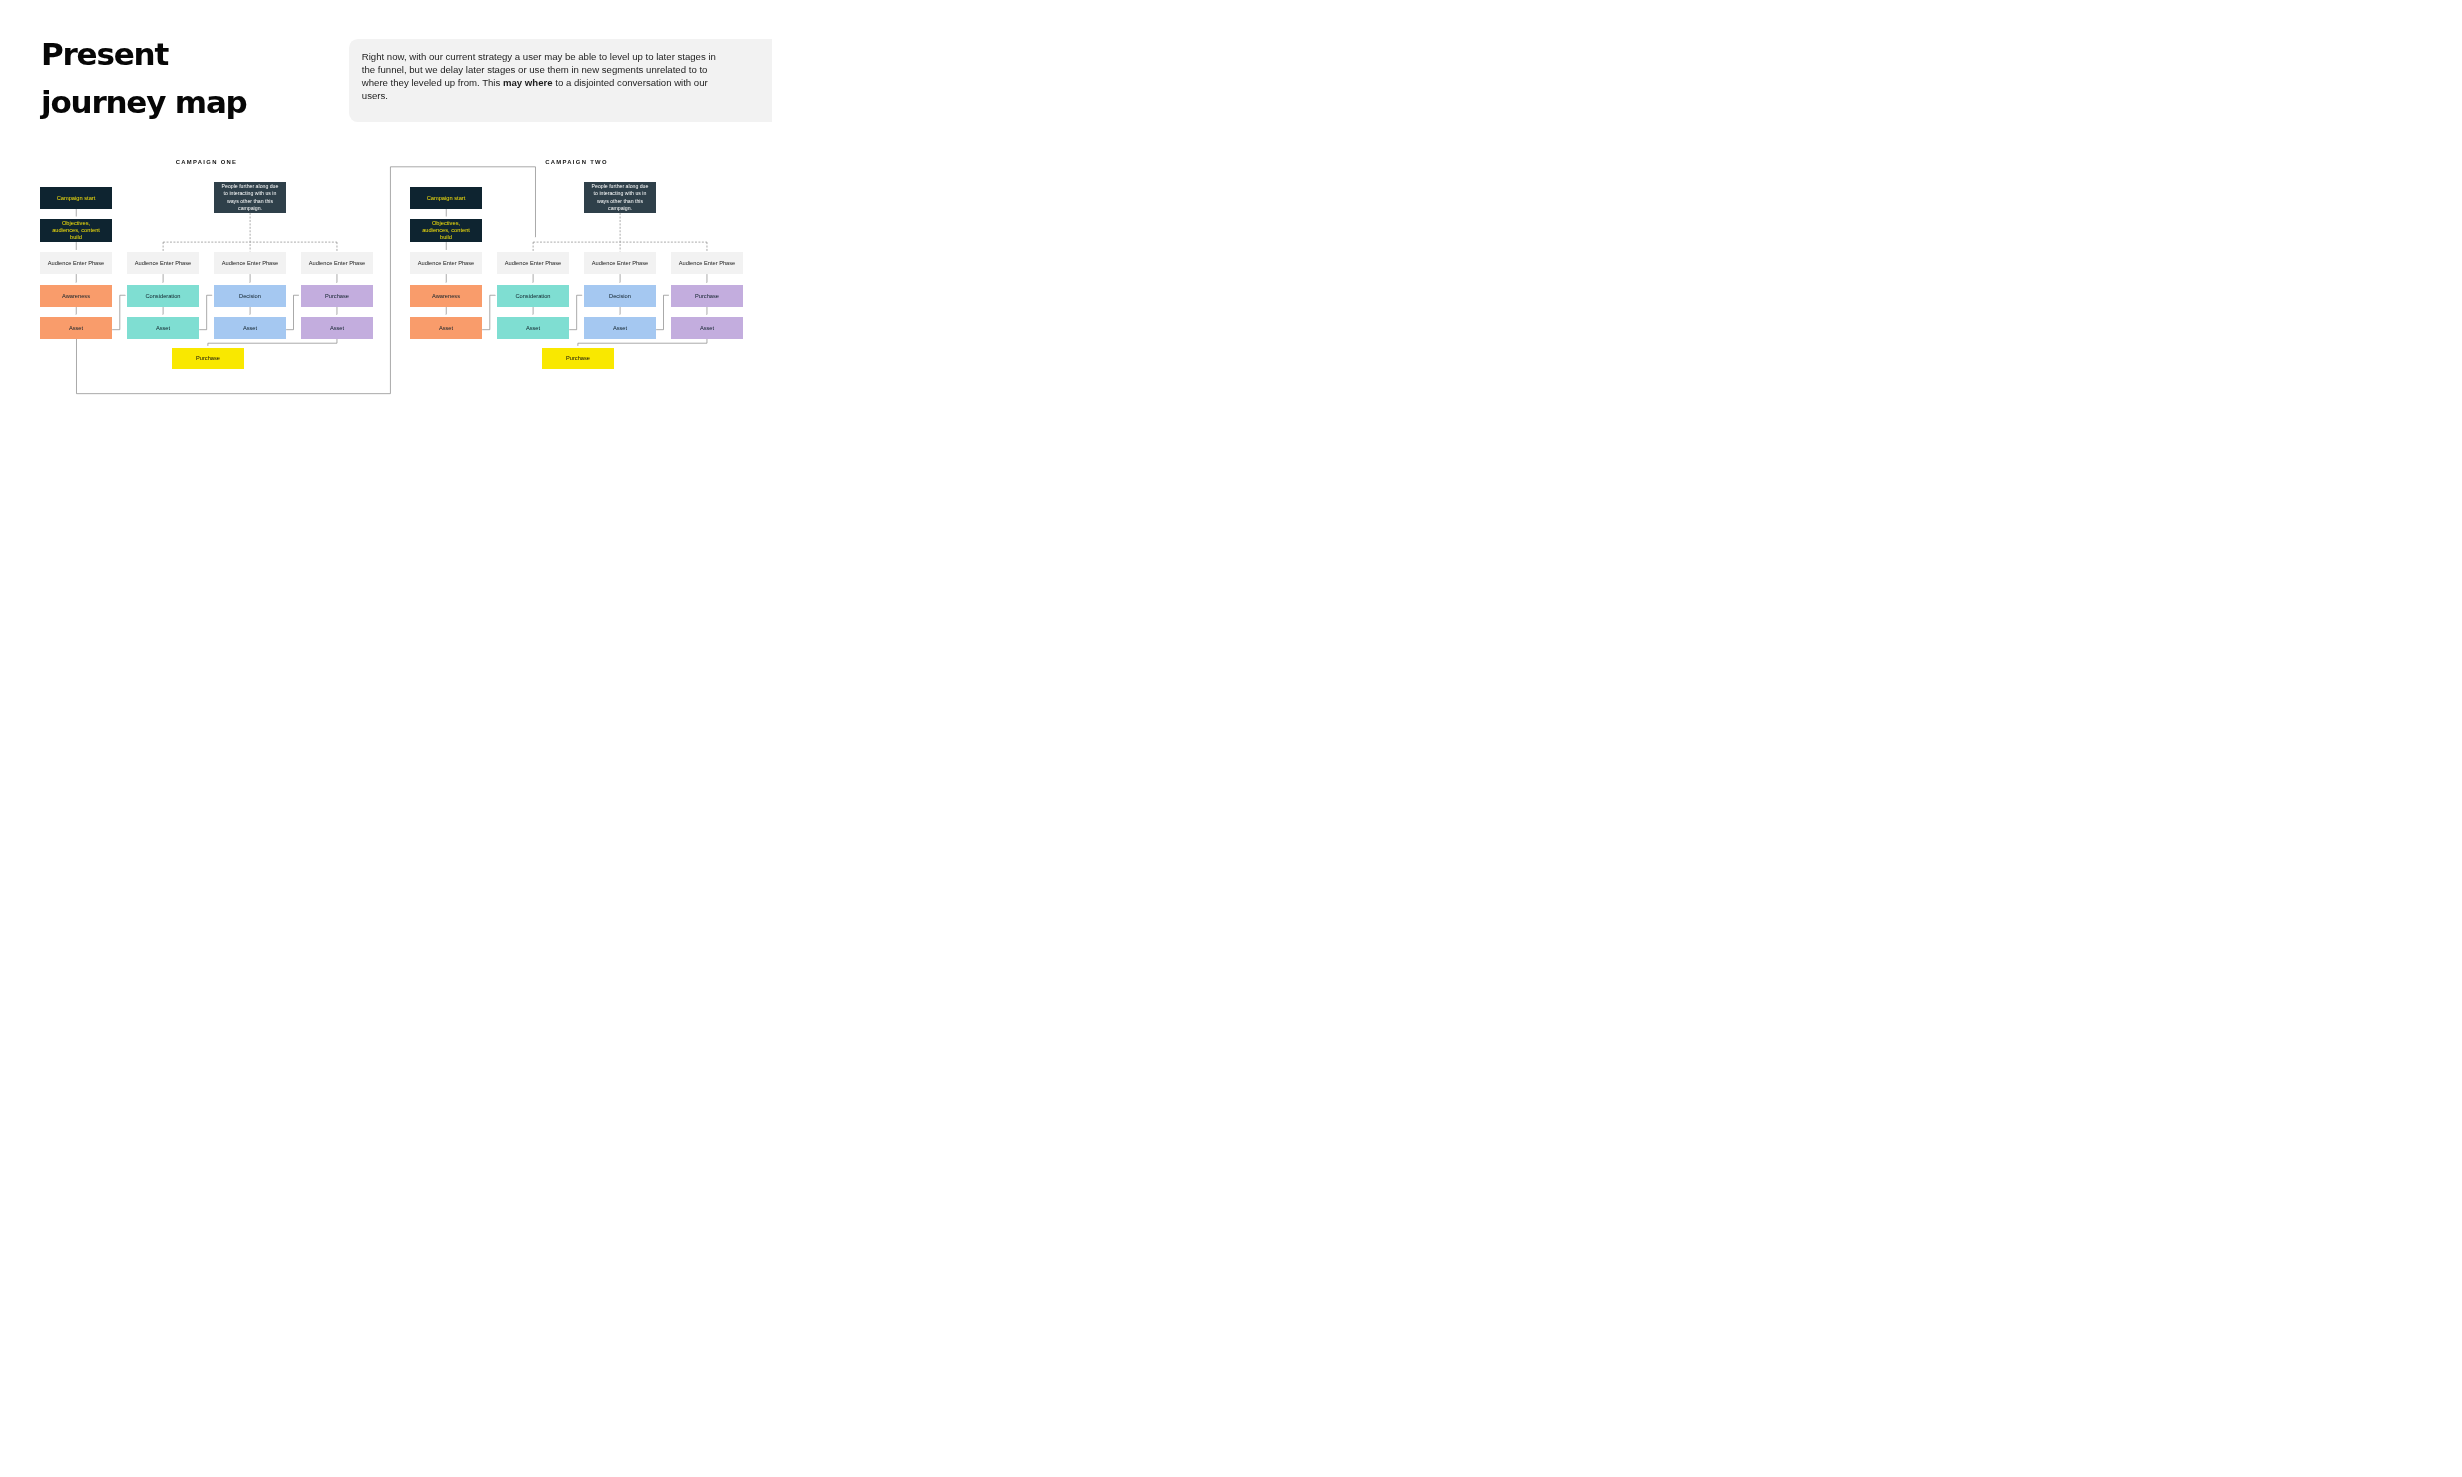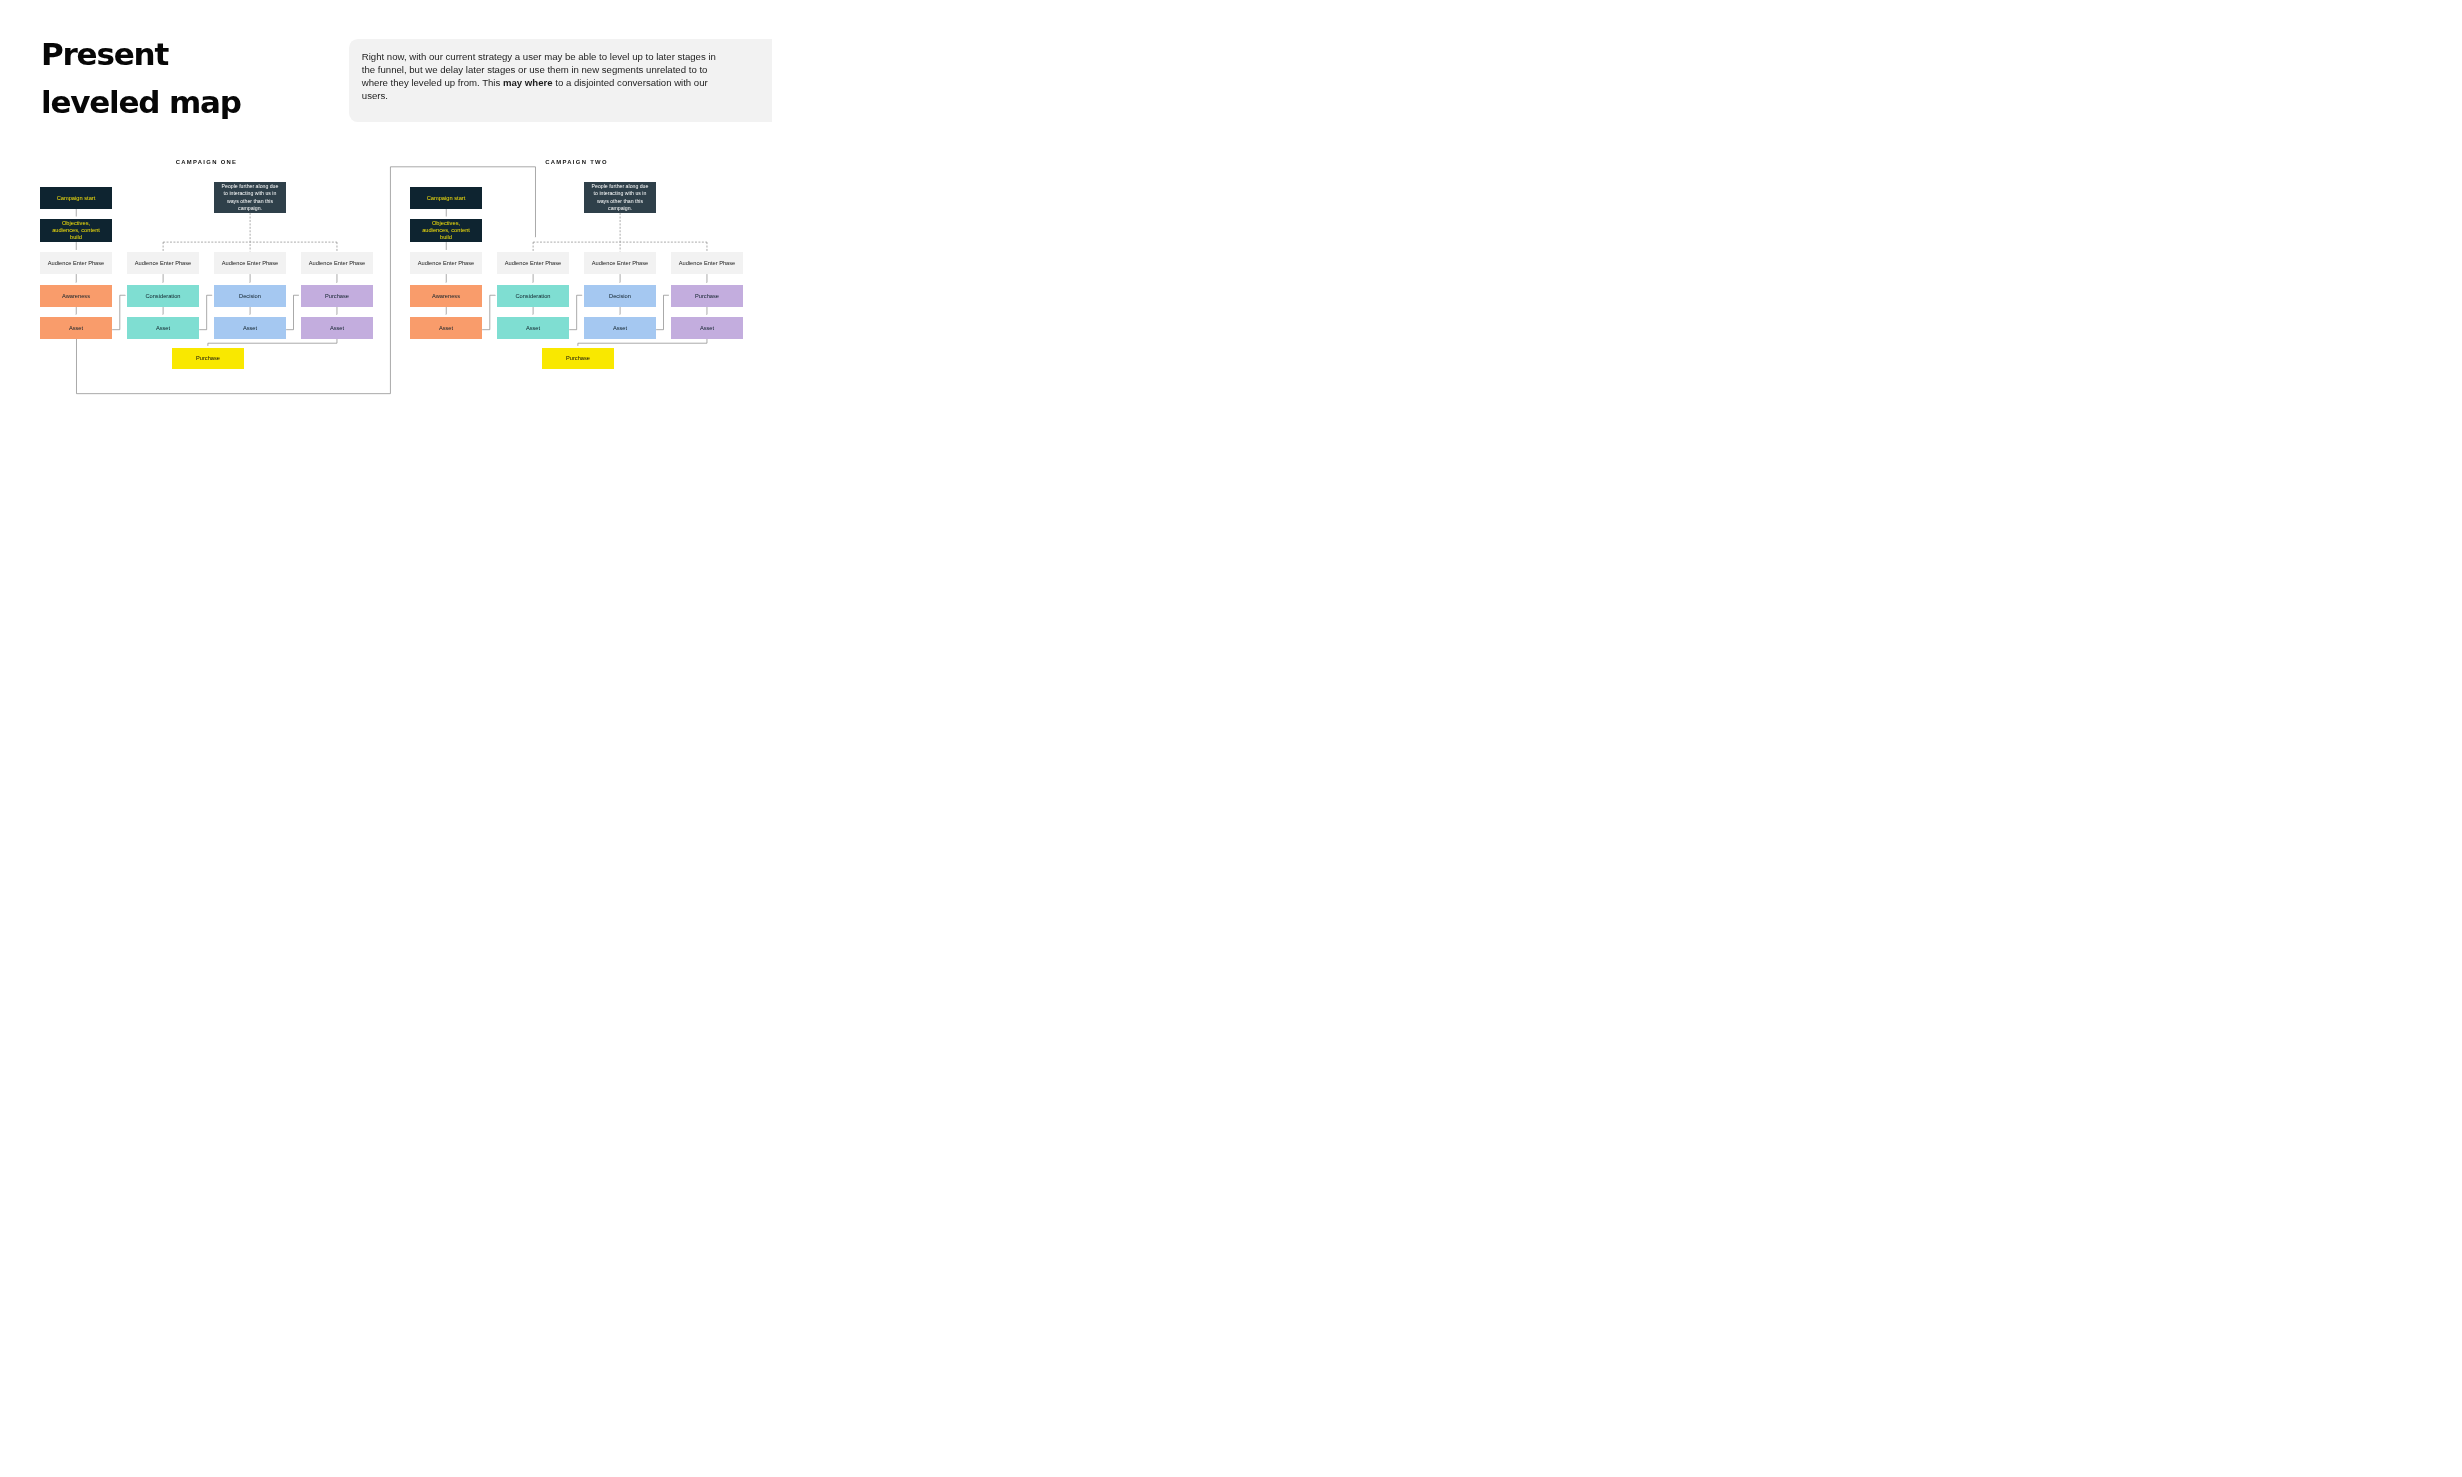--- a/index.html
+++ b/index.html
@@ -45,21 +45,21 @@
   .c2{background:var(--c-blue,#a5c8f1);}
   .c3{background:var(--c-purple,#c3adde);}
 </style>
 </head>
 <body>
 
 <div class="canvas">
 
   <div class="title">
     <div>Present</div>
-    <div>leveled map</div>
+    <div>journey map</div>
   </div>
 
   <div class="intro-card">
     <div class="intro-text"><span>Right now, with our current strategy a user may be able to level up to later stages in the funnel, but we delay later stages or use them in new segments unrelated to to where they leveled up from. This </span><b>may where</b><span> to a disjointed conversation with our users.</span></div>
   </div>
 
   <svg class="loop-svg" width="772" height="434" viewBox="0 0 1568 882">
     <defs>
       <marker id="arG" markerUnits="userSpaceOnUse" markerWidth="16" markerHeight="12" refX="0" refY="0" orient="auto">
         <path d="M-6.5,-4 L0,0 L-6.5,4" fill="none" stroke="#8b8b8b" stroke-width="1.5"></path>

